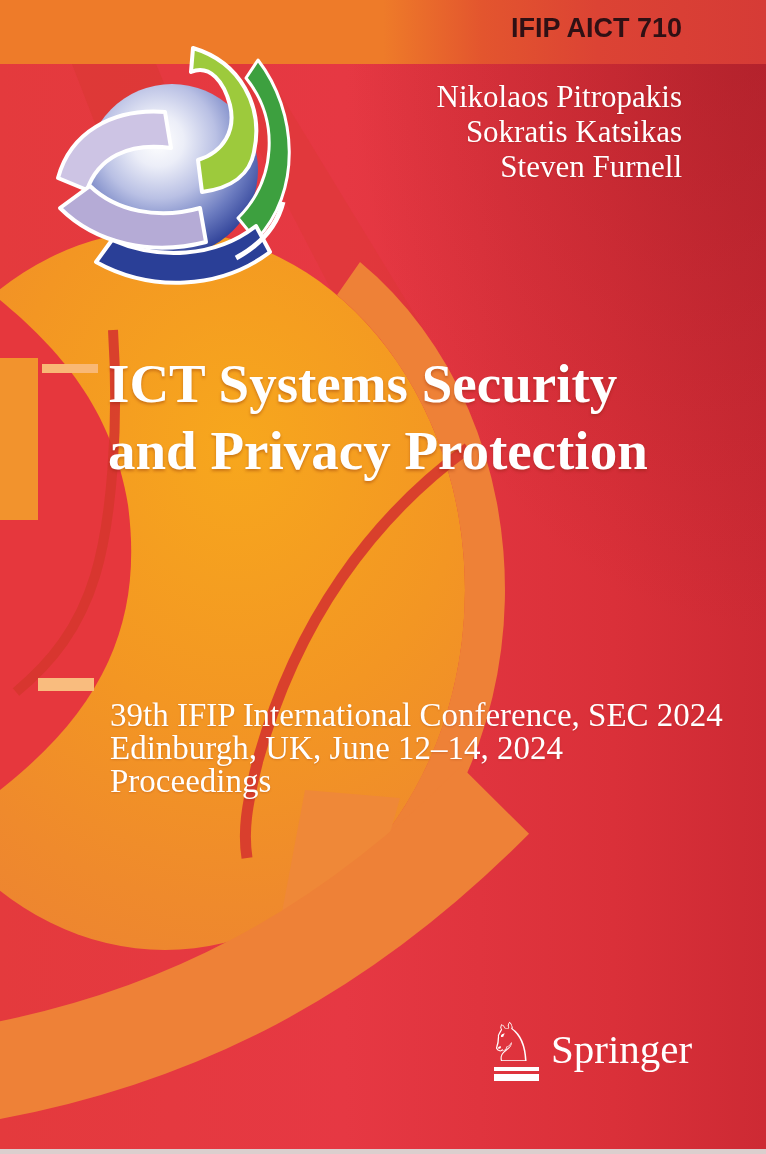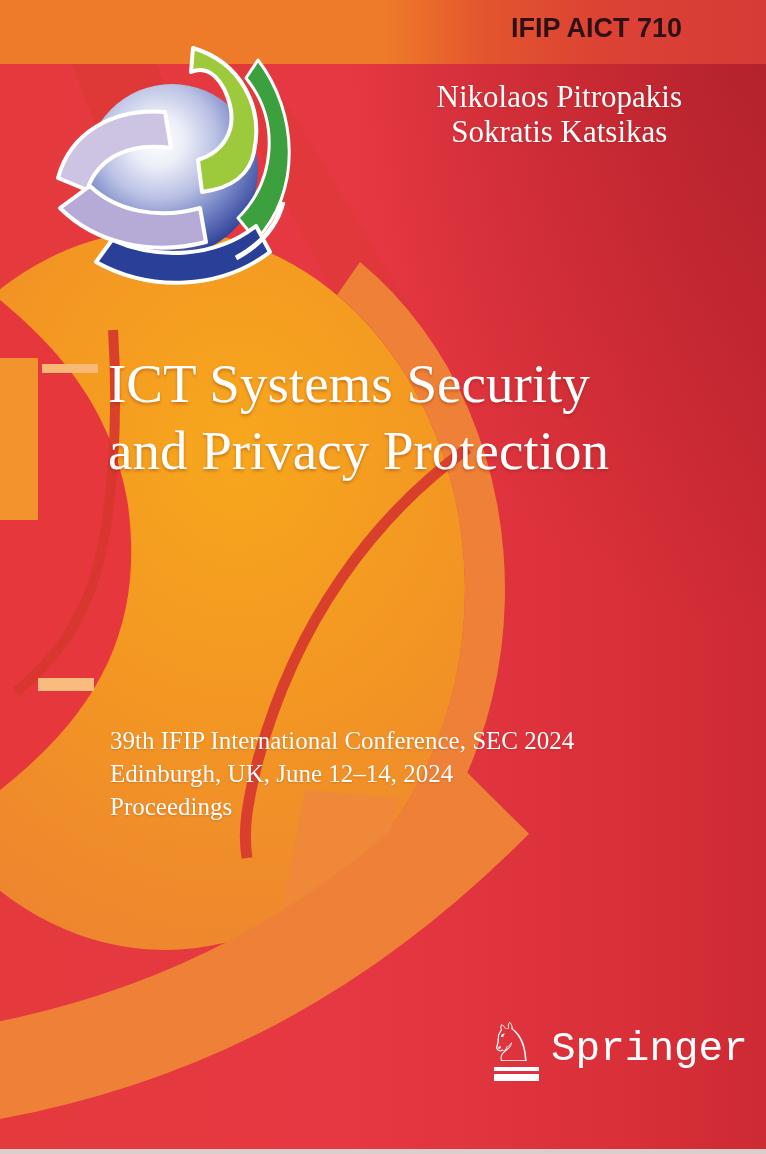--- a/index.html
+++ b/index.html
@@ -12,49 +12,49 @@
   .bg{position:absolute;left:0;top:0;}
   .globe{position:absolute;left:40px;top:28px;}
   .series{
     position:absolute;right:84px;top:13px;
     font-family:"Liberation Sans",sans-serif;
     font-weight:bold;font-size:27px;color:#2f1014;
     white-space:nowrap;
   }
   .authors{
     position:absolute;right:84px;top:79px;
-    text-align:center;color:#ffffff;
+    text-align:right;color:#ffffff;
     font-size:31px;line-height:35px;white-space:nowrap;
     text-shadow:0 1px 2px rgba(130,25,20,.25);
   }
   .title{
     position:absolute;left:108px;top:350px;
-    color:#ffffff;font-weight:normal;
+    color:#ffffff;font-weight:bold;
     font-size:55px;line-height:67px;white-space:nowrap;
     text-shadow:0 2px 3px rgba(120,30,10,.35);
   }
   .subtitle{
-    position:absolute;left:110px;top:724px;
-    color:#ffffff;font-size:25px;line-height:33px;white-space:nowrap;
+    position:absolute;left:110px;top:699px;
+    color:#ffffff;font-size:33px;line-height:33px;white-space:nowrap;
     text-shadow:0 1px 2px rgba(130,40,10,.25);
   }
   .springer-knight{
     position:absolute;left:487px;top:1016px;
     font-family:"DejaVu Sans",sans-serif;
     font-size:54px;line-height:1;color:#ffffff;
   }
   .knight-bar-thin{
     position:absolute;left:494px;top:1067px;width:45px;height:4px;background:#ffffff;
   }
   .knight-bar-thick{
     position:absolute;left:494px;top:1074px;width:45px;height:7px;background:#ffffff;
   }
   .springer-name{
     position:absolute;left:551px;top:1027px;
-    color:#ffffff;font-size:41px;line-height:1.1;white-space:nowrap;font-family:Liberation Mono, monospace;
+    color:#ffffff;font-size:41px;line-height:1.1;white-space:nowrap;
   }
 </style>
 </head>
 <body>
 
 <div class="cover">
 
   <svg class="bg" width="766" height="1154" viewBox="0 0 766 1154" aria-hidden="true">
     <defs>
       <linearGradient id="baseGrad" x1="0" y1="0" x2="1" y2="0">
@@ -135,20 +135,21 @@
     <path d="M 56,234 C 110,264 180,262 230,224 L 216,198 C 175,230 118,232 72,212 Z" fill="#2a3f97" stroke="#ffffff" stroke-width="4" stroke-linejoin="round"></path>
 
     <path d="M 196,230 C 222,216 237,198 243,174" stroke="#ffffff" stroke-width="5" fill="none"></path>
   </svg>
 
   <div class="series">IFIP AICT 710</div>
 
   <div class="authors">
     <div>Nikolaos Pitropakis</div>
     <div>Sokratis Katsikas</div>
+    <div>Steven Furnell</div>
   </div>
 
   <div class="title">
     <div>ICT Systems Security</div>
     <div>and Privacy Protection</div>
   </div>
 
   <div class="subtitle">
     <div>39th IFIP International Conference, SEC 2024</div>
     <div>Edinburgh, UK, June 12–14, 2024</div>

